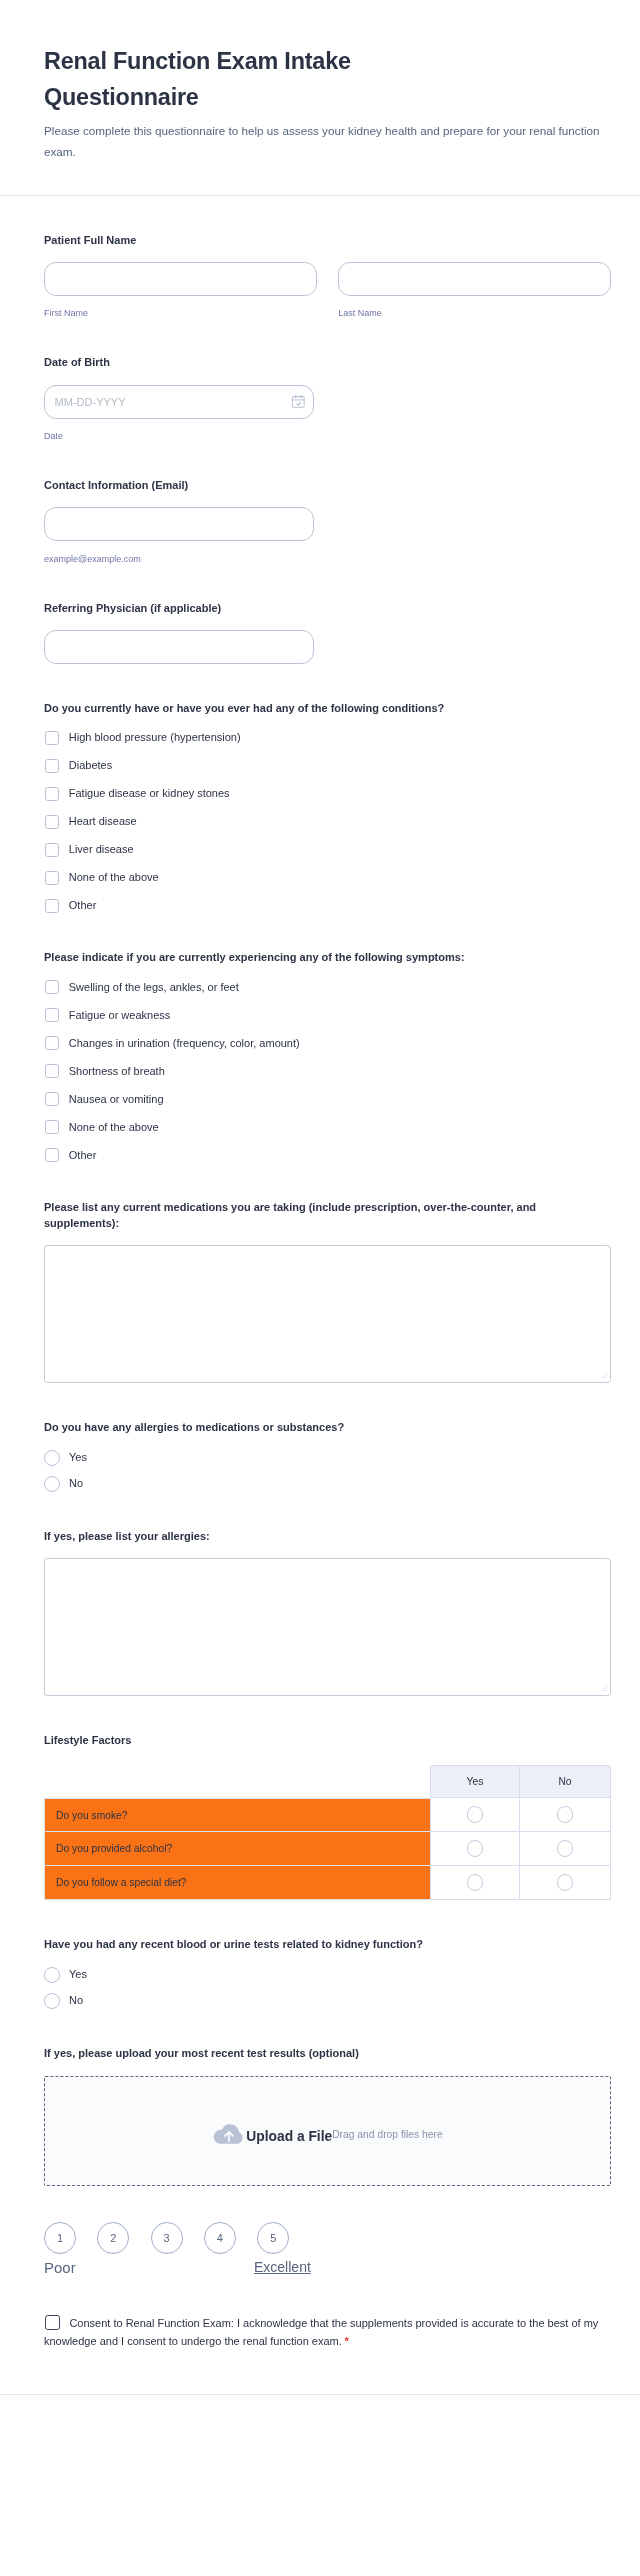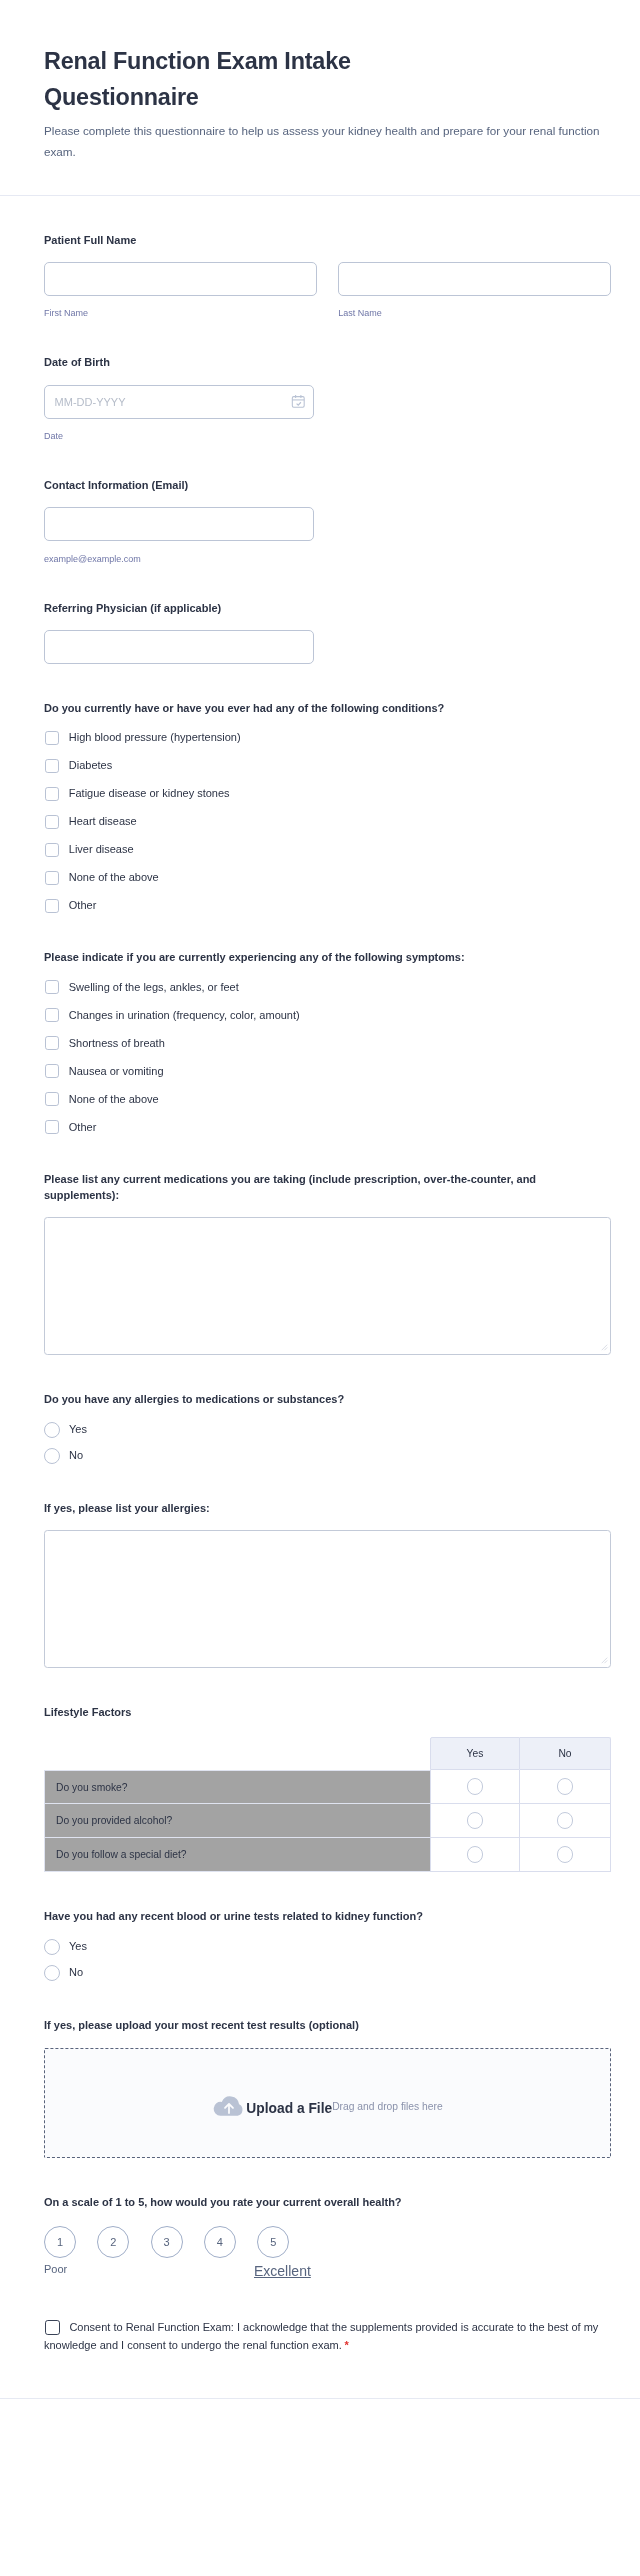--- a/index.html
+++ b/index.html
@@ -20,21 +20,21 @@
   }
   .divider {
     border:none; border-top:0.7px solid #e6e9f3; height:0;
     margin:32px -28px 0 -44px;
   }
 
   .q { margin-top:36px; }
   .qlabel { font-size:11px; font-weight:600; line-height:16.5px; color:#2c3345; max-width:567px; }
 
   .input {
-    display:block; height:34px; width:270px; border:0.7px solid #bcc5d6; border-radius:5px;
+    display:block; height:34px; width:270px; border:0.7px solid #bcc5d6; border-radius:12px;
     background:#fff; font-family:"Liberation Sans",sans-serif; font-size:11px; color:#2c3345;
     padding:0 9.6px; outline:none; margin-top:13.8px;
   }
   .input::placeholder { color:#b5bcc9; }
   .sublabel { margin-top:12.4px; font-size:9px; color:#6f76a7; }
 
   .row2 { display:flex; gap:21.3px; margin-top:0; }
   .row2 .col { width:273px; }
   .row2 .input { width:100%; }
 
@@ -69,21 +69,21 @@
   .matrix { margin-top:16.5px; display:grid; grid-template-columns:386px 90px 91px; width:567px; }
   .m-corner { background:transparent; }
   .m-head {
     background:#edf0f8; border:0.7px solid #d9dded; border-left:none;
     display:flex; align-items:center; justify-content:center;
     height:33px; font-size:10.3px; color:#2c3345; font-weight:400;
   }
   .m-head.first { border-left:0.7px solid #d9dded; border-top-left-radius:2.1px; }
   .m-head.last { border-top-right-radius:2.1px; }
   .m-rowlabel {
-    background:#a3a3a3; border-left:0.7px solid #dfe3f0; border-bottom:0.7px solid #dfe3f0;
+    background:#f97316; border-left:0.7px solid #dfe3f0; border-bottom:0.7px solid #dfe3f0;
     display:flex; align-items:center; height:34px; padding-left:11px;
     font-size:10.3px; color:#2c3345;
   }
   .m-cell {
     background:#fff; border-right:0.7px solid #d9dded; border-bottom:0.7px solid #d9dded;
     display:flex; align-items:center; justify-content:center; height:34px;
   }
   .m-cell.yescol { border-left:0.7px solid #d9dded; }
   .m-cell .radio { margin:0; width:16.5px; height:16.5px; border-color:#c3cbdc; }
 
@@ -98,21 +98,21 @@
   .upload-hint { margin-top:7.6px; font-size:10.3px; color:#8a92ab; }
 
   
   .scale-row { margin-top:16px; display:flex; gap:21.3px; }
   .scale-circle {
     width:32px; height:32px; border:0.7px solid #a0aec8; border-radius:50%; background:#fff;
     display:flex; align-items:center; justify-content:center;
     font-size:11px; color:#57647e;
   }
   .scale-labels { position:relative; height:11px; margin-top:4.8px; width:289px; }
-  .scale-min { position:absolute; left:0; font-size:11px; color:#57647e; }
+  .scale-min { position:absolute; left:0; font-size:15px; color:#57647e; }
   .scale-max { position:absolute; left:210px; font-size:14px; color:#57647e;text-decoration:underline; }
 
   
   .consent { margin-top:44px; font-size:11px; line-height:18px; color:#2c3345; max-width:567px; }
   .consent-cb {
     float:left; width:15px; height:15px; border:1.4px solid #3a4357; border-radius:2.8px;
     background:#fff; margin:1.4px 9px 1.4px 1.4px;
   }
   .req { color:#e0312e; font-weight:700; margin-left:2.8px; }
   .bottom-divider { margin-top:44px; }
@@ -201,20 +201,24 @@
       </div>
     </div>
   </section>
 
   <section class="q">
     <div class="qlabel">Please indicate if you are currently experiencing any of the following symptoms:</div>
     <div class="opts">
       <div class="opt">
         <span class="cb"></span>
         <span class="optlabel">Swelling of the legs, ankles, or feet</span>
+      </div>
+      <div class="opt">
+        <span class="cb"></span>
+        <span class="optlabel">Fatigue or weakness</span>
       </div>
       <div class="opt">
         <span class="cb"></span>
         <span class="optlabel">Changes in urination (frequency, color, amount)</span>
       </div>
       <div class="opt">
         <span class="cb"></span>
         <span class="optlabel">Shortness of breath</span>
       </div>
       <div class="opt">
@@ -324,21 +328,20 @@
           <line x1="32" y1="41" x2="32" y2="25"></line>
           <path d="M24.5 31.5 L32 24 L39.5 31.5"></path>
         </g>
       </svg>
       <div class="upload-title">Upload a File</div>
       <div class="upload-hint">Drag and drop files here</div>
     </div>
   </section>
 
   <section class="q">
-    <div class="qlabel">On a scale of 1 to 5, how would you rate your current overall health?</div>
     <div class="scale-row">
       <div class="scale-circle">1</div>
       <div class="scale-circle">2</div>
       <div class="scale-circle">3</div>
       <div class="scale-circle">4</div>
       <div class="scale-circle">5</div>
     </div>
     <div class="scale-labels">
       <span class="scale-min">Poor</span>
       <span class="scale-max">Excellent</span>

